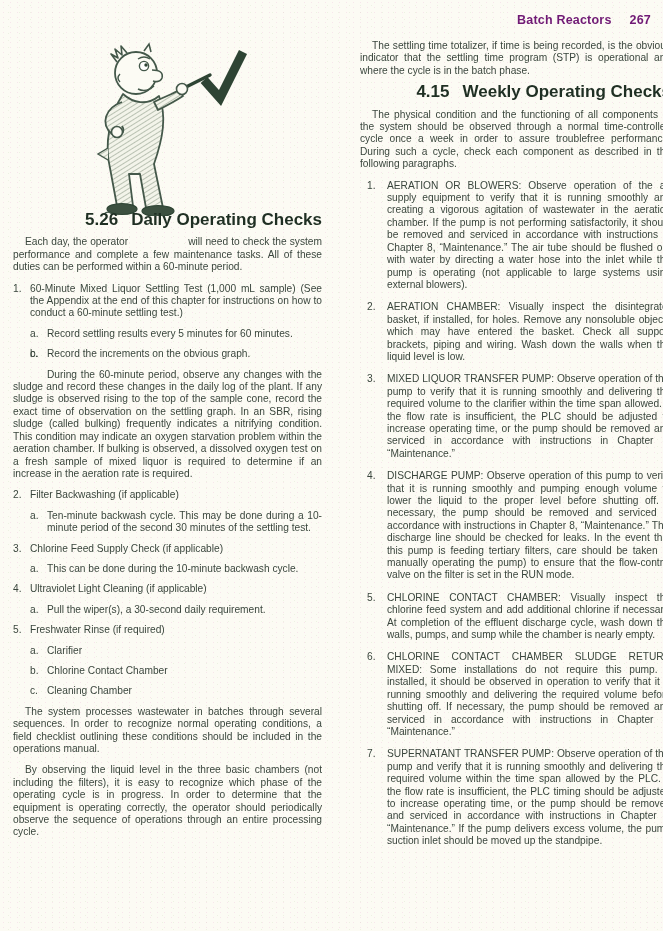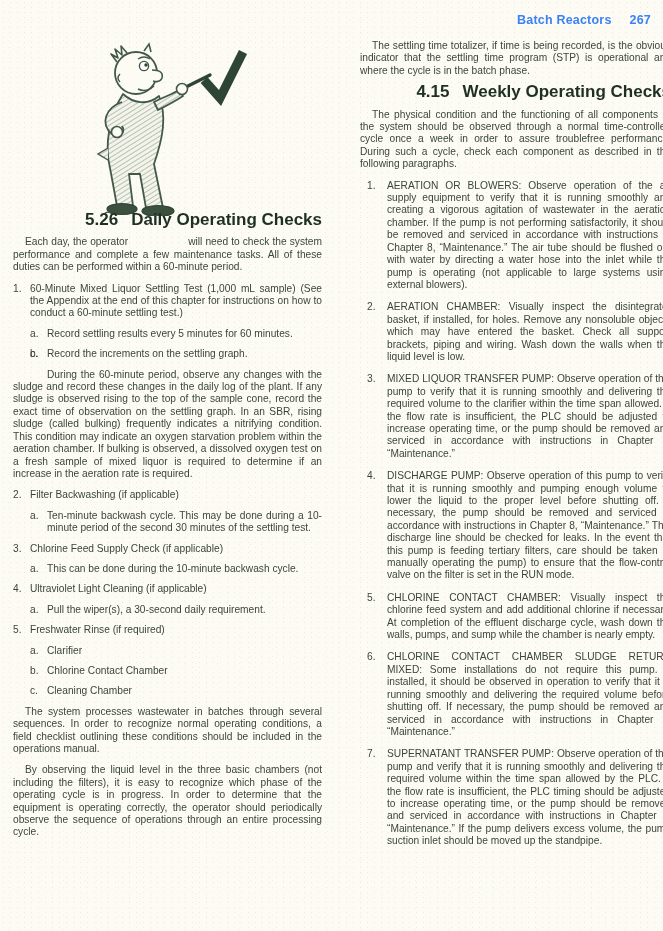--- a/index.html
+++ b/index.html
@@ -10,21 +10,21 @@
     background-image:
       radial-gradient(circle, rgba(236,170,214,0.28) 0.6px, transparent 0.9px),
       radial-gradient(circle, rgba(190,214,170,0.25) 0.6px, transparent 0.9px);
     background-size:7px 5px, 11px 7px;
     background-position:0 0, 3px 2px;
     color:#39453c;
   }
   .page{position:absolute;inset:0;}
   .hdr{
     position:absolute;top:13px;right:12px;
-    font-size:12.5px;font-weight:bold;color:#3b82f6;letter-spacing:0.2px;
+    font-size:12.5px;font-weight:bold;color:#701a75;letter-spacing:0.2px;
   }
   .hdr .pgnum{margin-left:18px;}
   .col{position:absolute;font-size:10.2px;line-height:12.4px;text-align:justify;hyphens:auto;}
   .col-left{left:13px;top:214px;width:309px;}
   .col-right{left:360px;top:40px;width:311px;}
   .sec-head{font-size:17px;font-weight:bold;color:#1f2f23;text-align:right;margin:0 0 10px 0;}
   .sec-head .sec-num{margin-right:13px;}
   p{margin:0 0 9px 0;}
   .indent{text-indent:12px;}
   .big-indent{text-indent:34px;}
@@ -111,21 +111,21 @@
     </div>
     <div class="l-sub">
       <span class="mk">a.</span>
       <span>Record settling results every 5 minutes for 60 minutes.</span>
     </div>
     <div class="l-sub">
       <span class="mk">b.</span>
     </div>
     <div class="l-sub">
       <span class="mk">c.</span>
-      <span>Record the increments on the settling graph.</span>
+      <span>Record the increments on the obvious graph.</span>
     </div>
     <p class="big-indent">During the 60-minute period, observe any changes with the sludge and record these changes in the daily log of the plant. If any sludge is observed rising to the top of the sample cone, record the exact time of observation on the settling graph. In an SBR, rising sludge (called bulking) frequently indicates a nitrifying condition. This condition may indicate an oxygen starvation problem within the aeration chamber. If bulking is observed, a dissolved oxygen test on a fresh sample of mixed liquor is required to determine if an increase in the aeration rate is required.</p>
 
     <div class="l-item">
       <span class="mk">2.</span>
       <span>Filter Backwashing (if applicable)</span>
     </div>
     <div class="l-sub">
       <span class="mk">a.</span>
       <span>Ten-minute backwash cycle. This may be done during a 10-minute period of the second 30 minutes of the settling test.</span>

